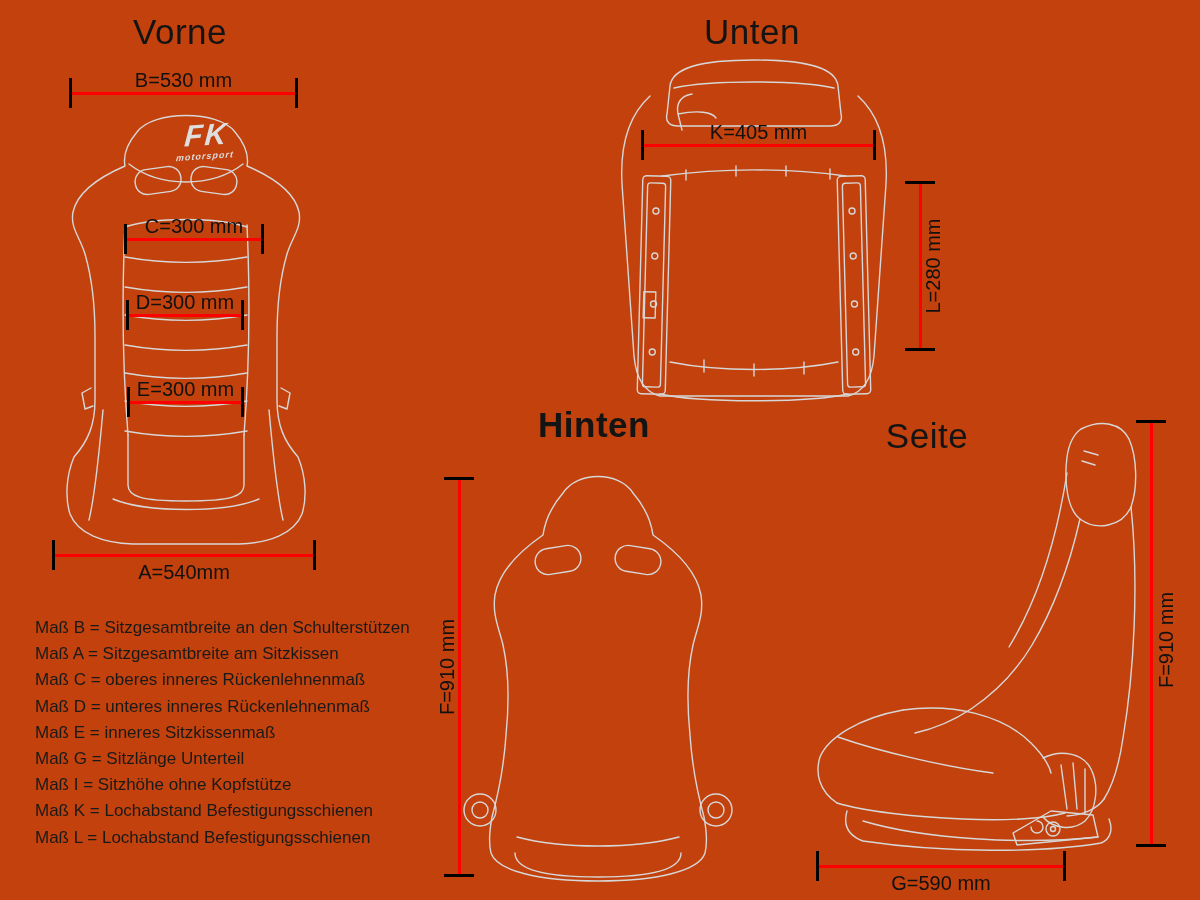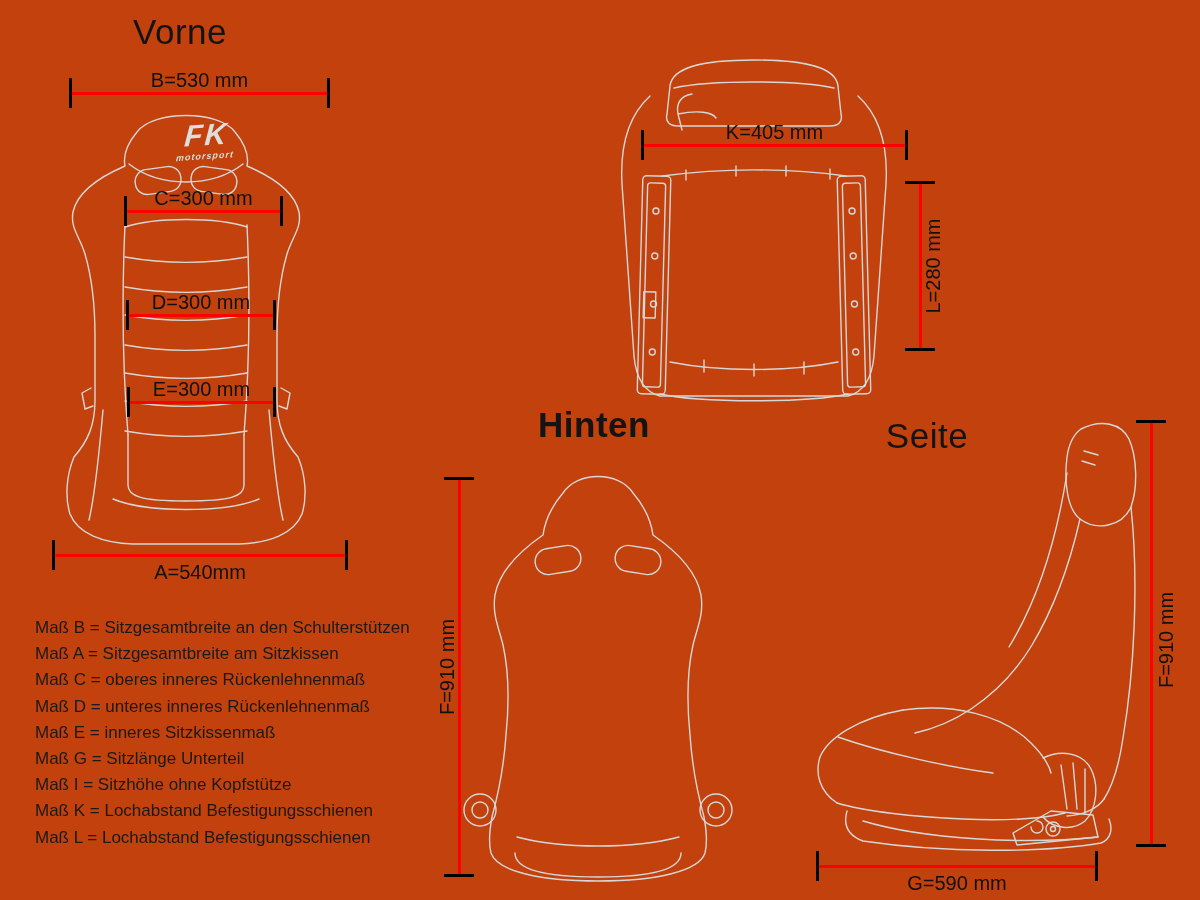--- a/index.html
+++ b/index.html
@@ -5,21 +5,21 @@
   html,body{margin:0;padding:0;background:#fff;}
   #canvas{
     position:relative;width:1200px;height:900px;background:#c2410c;overflow:hidden;
     font-family:"Liberation Sans","DejaVu Sans",sans-serif;color:#000;
   }
   .view-title{
     position:absolute;text-align:center;font-size:35px;color:#141414;
     letter-spacing:.5px;white-space:nowrap;
   }
   
-  .hdim{position:absolute;height:30px;padding-left:32px;}
+  .hdim{position:absolute;height:30px;}
   .hdim .line{position:absolute;left:1px;right:1px;top:13.5px;height:3px;background:var(--red,#f00);}
   .hdim .tick{position:absolute;top:0;width:3px;height:30px;background:var(--black,#000);}
   .hdim .tick.l{left:0;} .hdim .tick.r{right:0;}
   .hdim .label{
     position:absolute;left:50%;transform:translateX(-50%);
     white-space:nowrap;font-size:20px;color:#111;
   }
   .hdim .label.above{bottom:16px;}
   .hdim .label.below{top:21px;}
   
@@ -47,20 +47,21 @@
   }
   .fk-logo .main{font-size:30px;letter-spacing:2px;}
   .fk-logo .sub{font-size:9px;letter-spacing:1px;margin-top:2px;}
 </style>
 </head>
 <body>
 
 <div id="canvas">
 
   <div class="view-title" style="left:80px;top:12px;width:200px;">Vorne</div>
+  <div class="view-title" style="left:652px;top:12px;width:200px;">Unten</div>
   <div class="view-title" style="left:494px;top:405px;width:200px;font-weight:bold;">Hinten</div>
   <div class="view-title" style="left:827px;top:416px;width:200px;">Seite</div>
 
   <svg class="sketch" style="left:55px;top:100px;" width="262" height="450" viewBox="0 0 262 450">
     <path d="M 82,32 C 98,10 164,10 180,32 C 190,44 194,56 192,66 C 220,78 240,94 244,112 C 247,128 237,137 232,154 C 225,178 222,206 222,236 L 222,300 C 222,325 229,341 243,357 C 251,376 252,398 247,414 C 239,434 214,443 184,444 L 78,444 C 48,443 23,434 15,414 C 10,398 11,376 19,357 C 33,341 40,325 40,300 L 40,236 C 40,206 37,178 30,154 C 25,137 15,128 18,112 C 22,94 42,78 70,66 C 68,56 72,44 82,32 Z"></path>
     <path d="M 74,64 C 105,88 157,88 188,64"></path>
     <rect x="80" y="68" width="46" height="25" rx="12" transform="rotate(-8 103 80)"></rect>
     <rect x="136" y="68" width="46" height="25" rx="12" transform="rotate(8 159 80)"></rect>
     <path d="M 70,125 C 67,190 67,260 73,335"></path>
     <path d="M 192,125 C 195,190 195,260 189,335"></path>
@@ -150,21 +151,21 @@
     <path d="M 60,408 C 120,426 220,432 295,424"></path>
     <path d="M 44,398 C 40,412 44,422 60,428 C 140,440 240,440 298,430 C 308,426 310,416 306,406"></path>
   </svg>
 
   <div class="hdim" style="left:69px;top:78px;width:229px;">
     <div class="label above">B=530 mm</div>
     <div class="line"></div>
     <div class="tick l"></div>
     <div class="tick r"></div>
   </div>
-  <div class="hdim" style="left:124px;top:196px;width:127px;">
+  <div class="hdim" style="left:124px;top:224px;width:140px;">
     <div class="label above">C=300 mm</div>
     <div class="line"></div>
     <div class="tick l"></div>
     <div class="tick r"></div>
   </div>
   <div class="hdim" style="left:126px;top:300px;width:118px;">
     <div class="label above">D=300 mm</div>
     <div class="line"></div>
     <div class="tick l"></div>
     <div class="tick r"></div>

